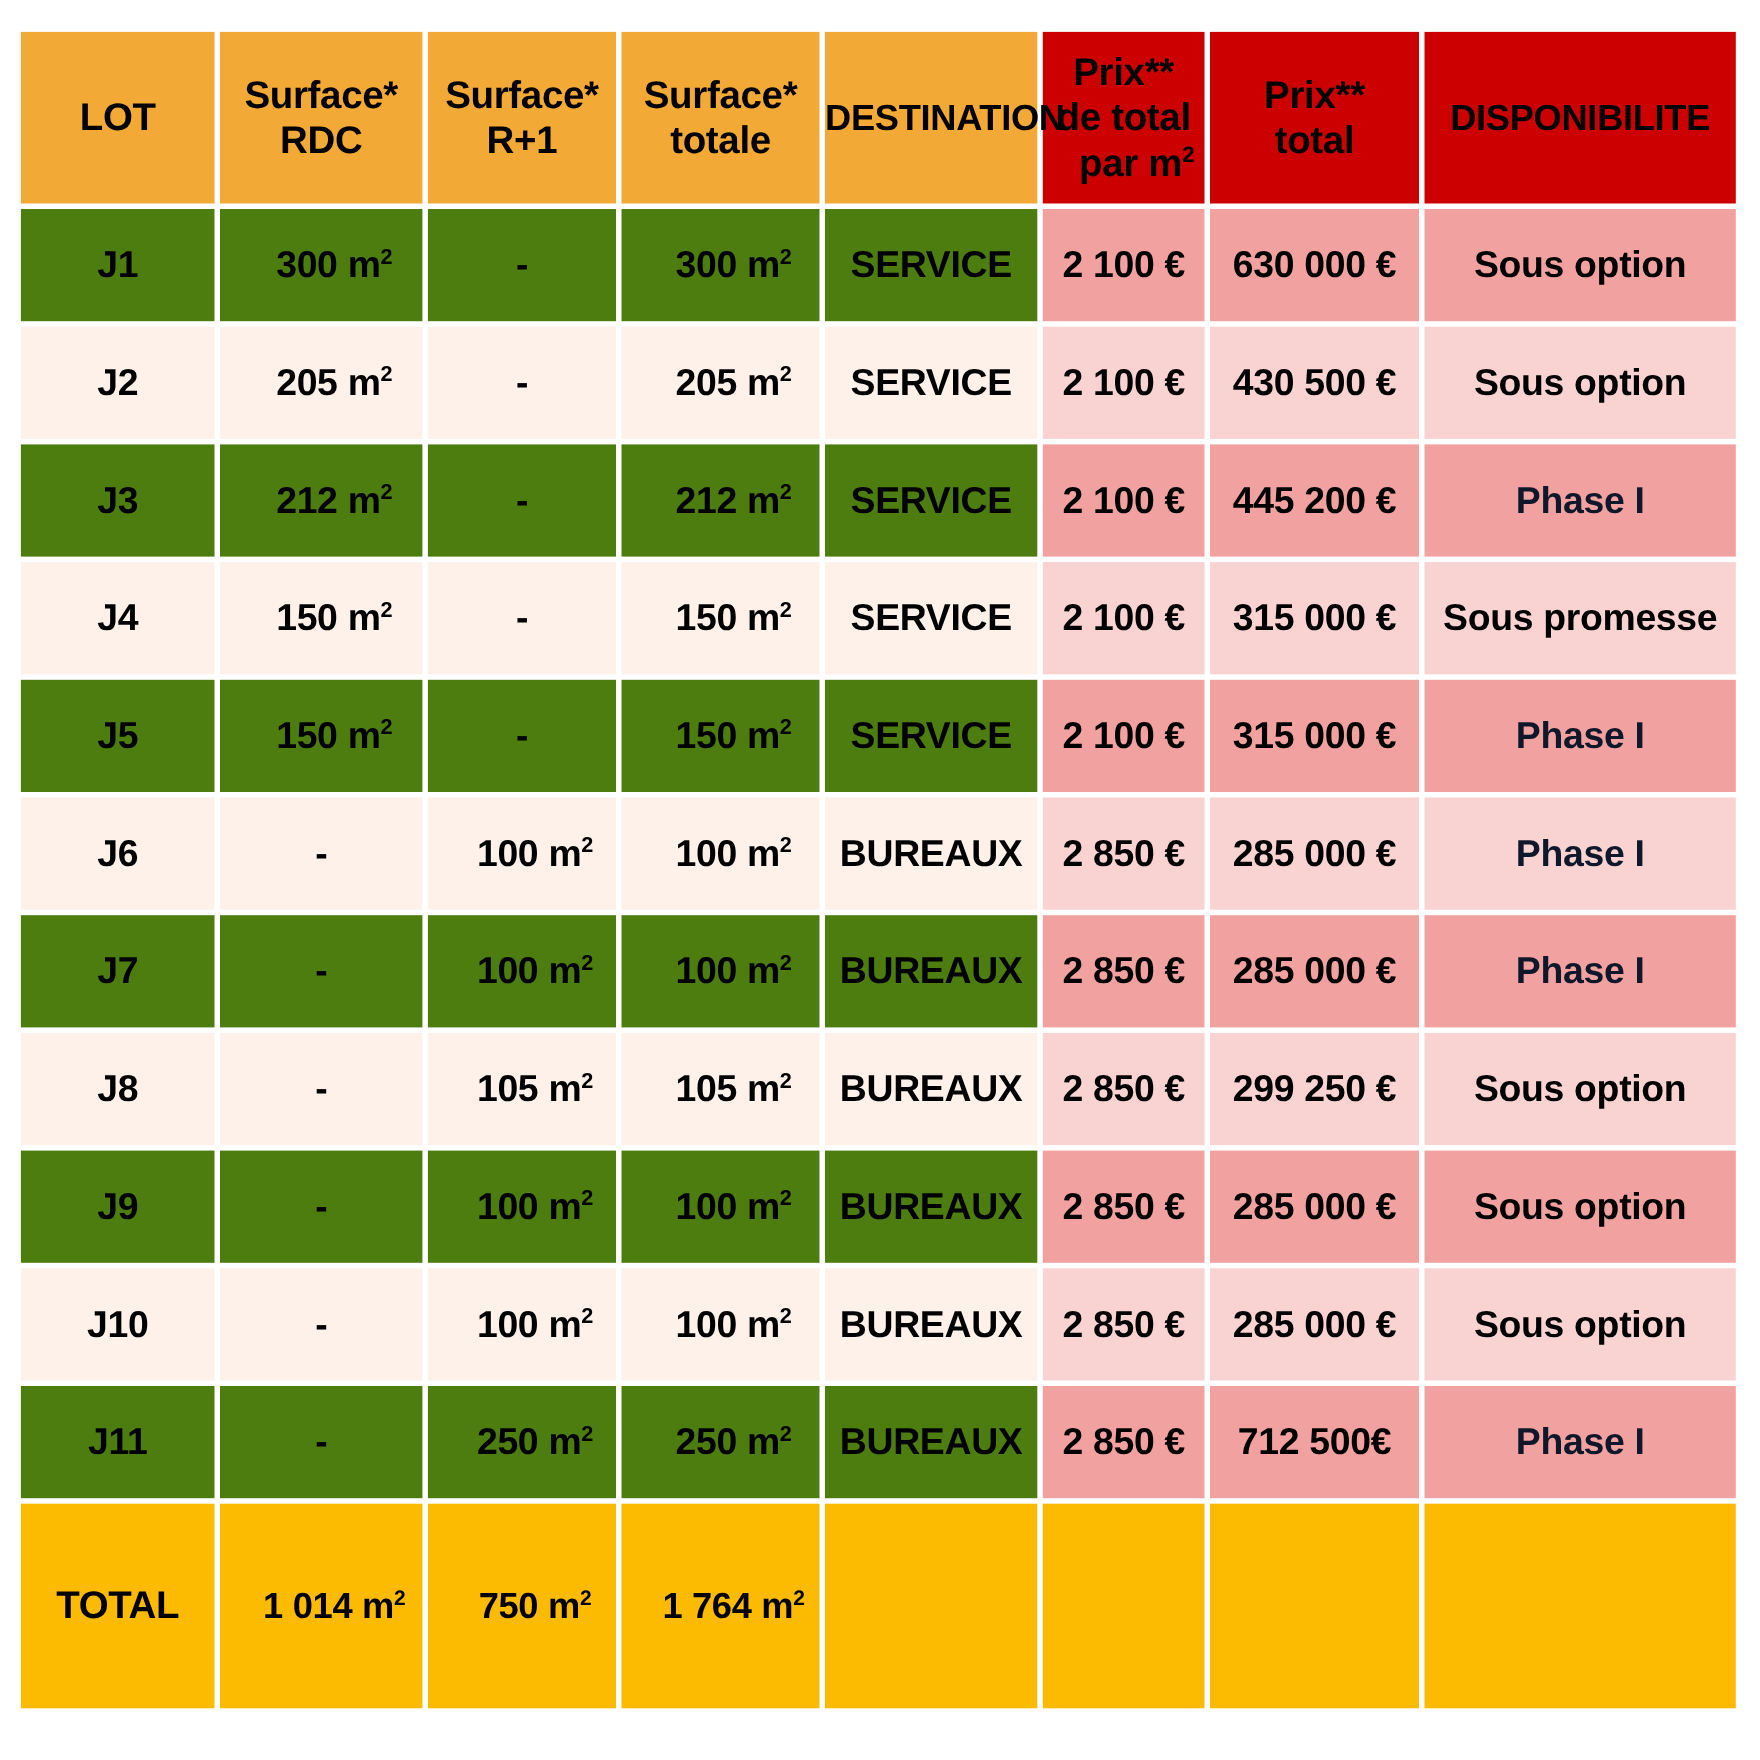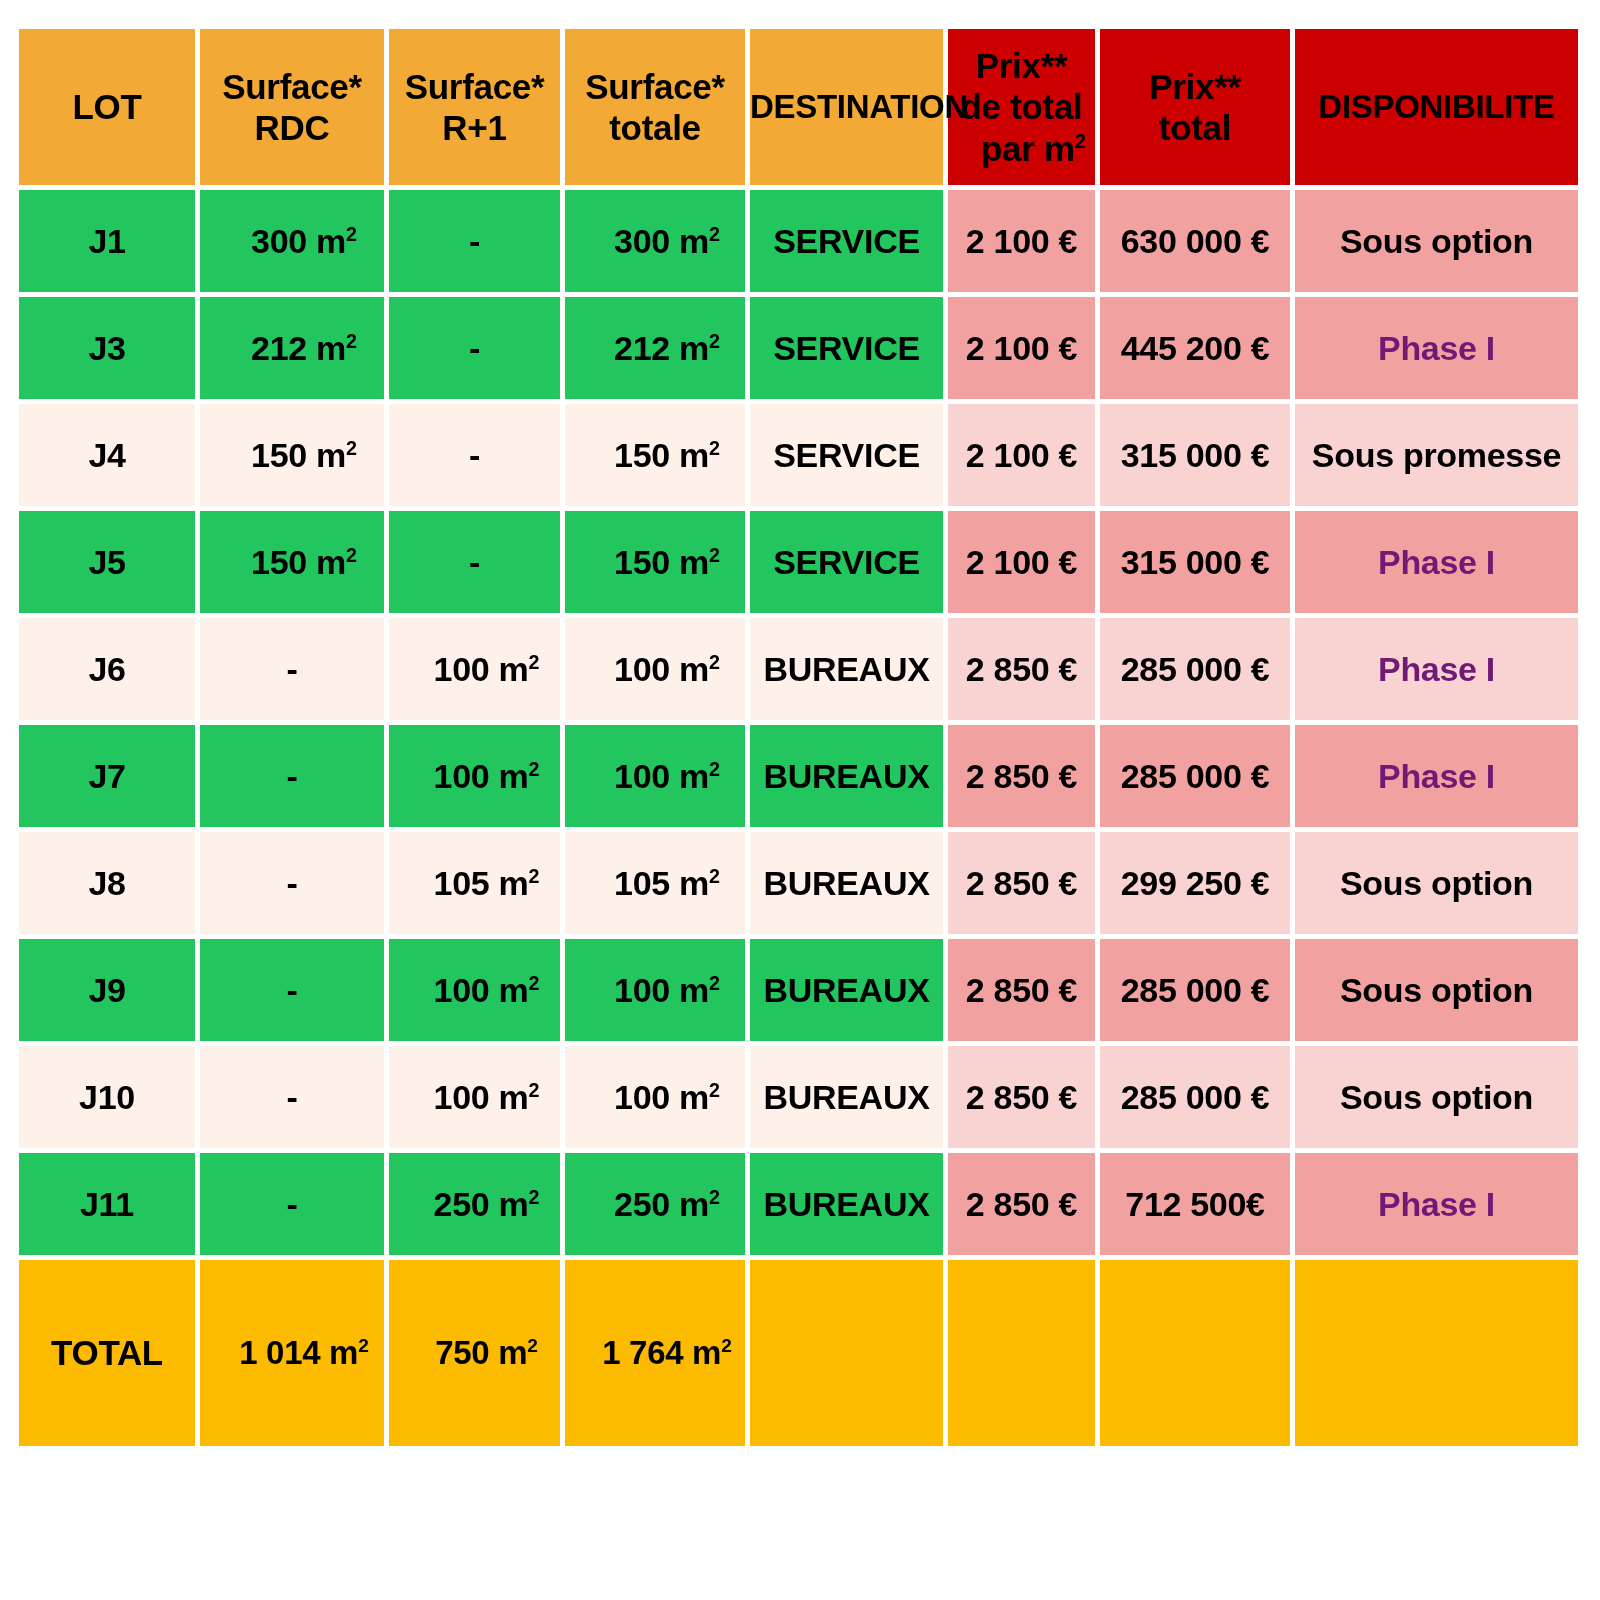--- a/index.html
+++ b/index.html
@@ -63,31 +63,31 @@
   }
   th.hd-orange { background: #F3A936; }
   th.hd-red    { background: #CC0000; }
   th.hd-dest   { font-size: 33px; letter-spacing: -1.2px; }
   th.hd-dispo  { font-size: 33px; letter-spacing: -0.8px; }
   th .hline { display: block; }
 
   
   tbody tr.data-row td { height: 102px; font-size: 34px; }
 
-  td.sur-dark  { background: #22c55e; }
+  td.sur-dark  { background: #4d7c0f; }
   td.sur-light { background: #FDF1EA; }
   td.pr-dark   { background: #F1A2A0; }
   td.pr-light  { background: #F9D2D2; }
 
   td.lot-cell   { font-size: 35px; }
   td.dest-cell  { font-size: 32px; letter-spacing: -0.8px; }
   td.dispo-cell { font-size: 34px; letter-spacing: -0.4px; }
   td.dash       { font-size: 34px; }
 
-  .phase { color: #701a75; }
+  .phase { color: #0f172a; }
 
   
   sup {
     font-size: 0.58em;
     font-weight: bold;
     vertical-align: super;
     line-height: 0;
     letter-spacing: 0;
   }
 
@@ -158,20 +158,30 @@
           <td class="sur-dark lot-cell">J1</td>
           <td class="sur-dark dash"><span class="nowrap">300 m<sup>2</sup></span></td>
           <td class="sur-dark dash">-</td>
           <td class="sur-dark dash"><span class="nowrap">300 m<sup>2</sup></span></td>
           <td class="sur-dark dest-cell">SERVICE</td>
           <td class="pr-dark">2 100 €</td>
           <td class="pr-dark">630 000 €</td>
           <td class="pr-dark dispo-cell"><span>Sous option</span></td>
         </tr>
         <tr class="data-row">
+          <td class="sur-light lot-cell">J2</td>
+          <td class="sur-light dash"><span class="nowrap">205 m<sup>2</sup></span></td>
+          <td class="sur-light dash">-</td>
+          <td class="sur-light dash"><span class="nowrap">205 m<sup>2</sup></span></td>
+          <td class="sur-light dest-cell">SERVICE</td>
+          <td class="pr-light">2 100 €</td>
+          <td class="pr-light">430 500 €</td>
+          <td class="pr-light dispo-cell"><span>Sous option</span></td>
+        </tr>
+        <tr class="data-row">
           <td class="sur-dark lot-cell">J3</td>
           <td class="sur-dark dash"><span class="nowrap">212 m<sup>2</sup></span></td>
           <td class="sur-dark dash">-</td>
           <td class="sur-dark dash"><span class="nowrap">212 m<sup>2</sup></span></td>
           <td class="sur-dark dest-cell">SERVICE</td>
           <td class="pr-dark">2 100 €</td>
           <td class="pr-dark">445 200 €</td>
           <td class="pr-dark dispo-cell"><span class="phase">Phase I</span></td>
         </tr>
         <tr class="data-row">

